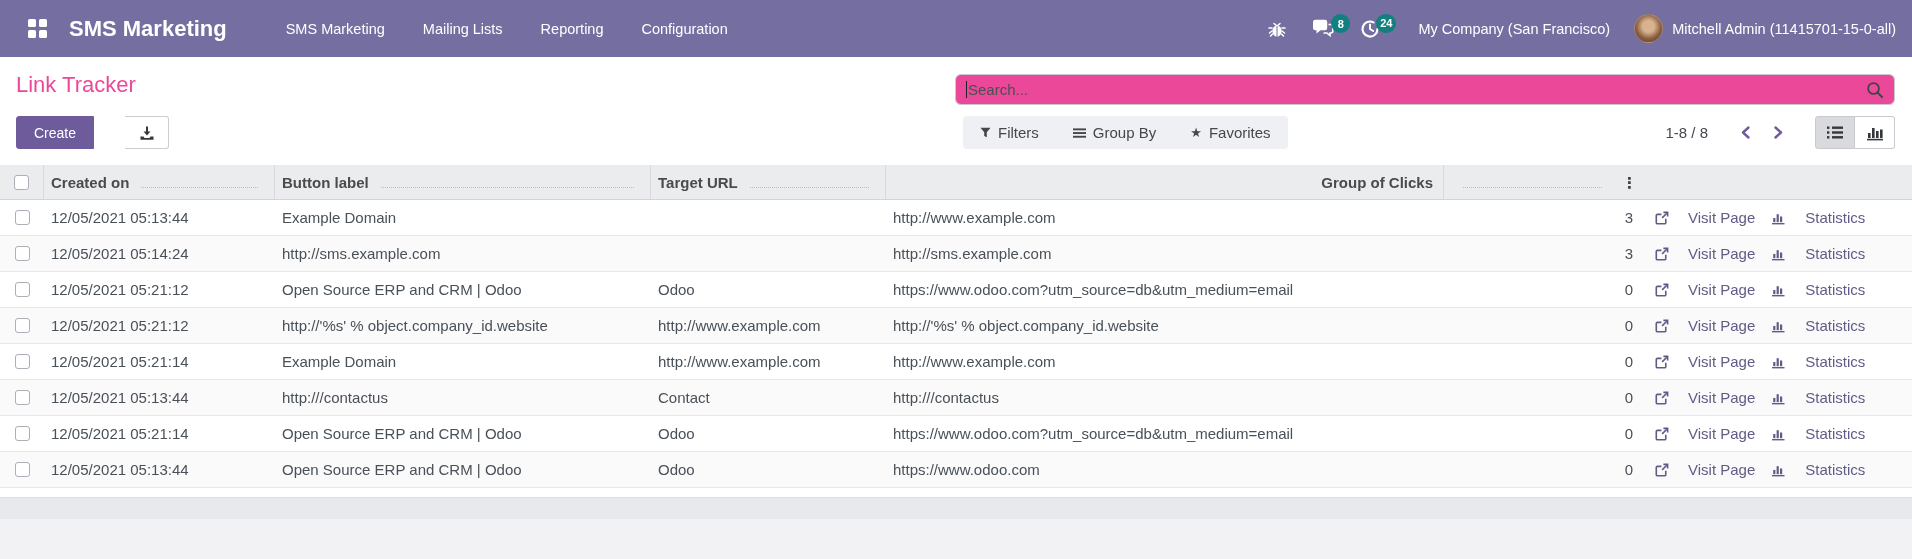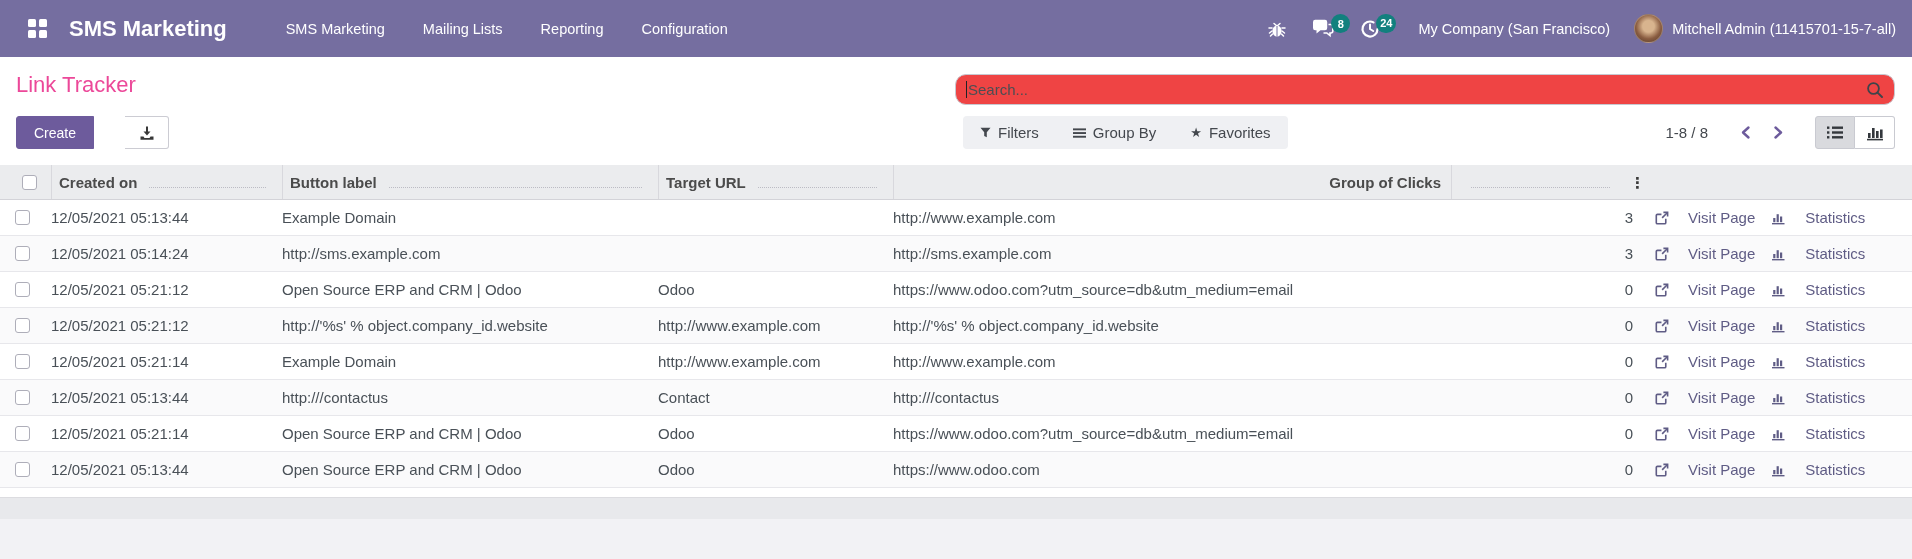--- a/index.html
+++ b/index.html
@@ -23,41 +23,41 @@
   .avatar { width:29px; height:29px; border-radius:50%; background:radial-gradient(circle at 50% 42%, #d8b48e 0 28%, #8a5d41 60%, #4e3526 100%); border:1px solid rgba(255,255,255,.25); }
   .user-name { font-size:14.5px; white-space:nowrap; }
 
   
   .control-panel { position:relative; height:108px; background:#fff; }
   .page-title { position:absolute; left:16px; top:15px; font-size:22px; font-weight:normal; color:#ec4899; }
   .cp-buttons { position:absolute; left:16px; top:59px; display:flex; height:33px;gap:31px; }
   .btn-create { background:var(--c-primary,#6d5b9c); color:#fff; border:1px solid var(--c-primary,#6d5b9c); border-radius:3px 0 0 3px; font-size:14px; padding:0 17px; cursor:pointer; font-family:inherit; }
   .btn-export { background:#fff; border:1px solid #ccccd3; border-left:none; border-radius:0 3px 3px 0; width:44px; cursor:pointer; display:flex; align-items:center; justify-content:center; }
 
-  .searchbox { position:absolute; left:955px; top:17px; width:940px; height:31px; border:1px solid #c7c8d0; border-radius:11px; background:#ef4444; display:flex; align-items:center; padding:0 10px; }
+  .searchbox { position:absolute; left:955px; top:17px; width:940px; height:31px; border:1px solid #c7c8d0; border-radius:6px; background:#ec4899; display:flex; align-items:center; padding:0 10px; }
   .caret { width:1px; height:17px; background:#1f2327; }
   .searchbox input { flex:1; border:none; outline:none; font-size:15px; font-family:inherit; color:#343a40; background:transparent; padding-left:1px; }
   .searchbox input::placeholder { color:#4a4e53; opacity:1; }
 
   .cp-row2 { position:absolute; left:955px; top:59px; width:940px; height:33px; display:flex; align-items:center; }
   .filter-group { display:flex; align-items:center; height:33px; background:#eff0f3; border-radius:4px; margin-left:8px; }
   .fg-item { display:flex; align-items:center; gap:7px; background:none; border:none; cursor:pointer; font-size:15px; color:#44484e; font-family:inherit; padding:0 17px; height:33px; }
   .fg-item .glyph { font-size:13px; color:#44484e; line-height:1; }
   .pager { margin-left:auto; display:flex; align-items:center; gap:4px; }
   .pager-text { font-size:15px; color:#44484e; margin-right:19px; }
   .pager-btn { background:none; border:none; cursor:pointer; padding:4px 9px; display:flex; align-items:center; }
   .switcher { display:flex; margin-left:22px; }
   .sw-btn { width:40px; height:33px; border:1px solid #c9cad1; background:#fff; display:flex; align-items:center; justify-content:center; cursor:pointer; }
   .sw-btn:first-child { border-radius:3px 0 0 3px; }
   .sw-btn:last-child { border-radius:0 3px 3px 0; border-left:none; }
   .sw-btn.active { background:#d9dade; }
 
   
   .t-grid { display:grid; grid-template-columns:44px 231px 376px 235px 558px 199px 1fr; }
-  .t-head { background:var(--c-header_bg,#ebecee); height:35px; border-bottom:1px solid #d3d3d8;padding-left:8px; }
+  .t-head { background:var(--c-header_bg,#ebecee); height:35px; border-bottom:1px solid #d3d3d8; }
   .t-head .hcell { display:flex; align-items:center; overflow:hidden; white-space:nowrap; font-size:15px; font-weight:bold; color:#4b4b4b; padding-left:7px; border-right:1px solid #d8d8dd; cursor:pointer; }
   .t-head .hcell:last-child { border-right:none; }
   .t-head .hcell .dotfill { flex:1; border-bottom:1px dotted #bcbcc4; margin:10px 16px 0 12px; align-self:center; min-width:10px; }
   .h-check { justify-content:center; padding-left:0 !important; }
   .h-clicks { justify-content:flex-end; padding-right:10px; }
   .h-actions { padding-right:6px; }
   .vdots { font-size:15px; font-weight:bold; color:#3a3a3a; line-height:1; margin-left:4px; cursor:pointer; }
 
   .t-row { height:36px; border-bottom:1px solid #e7e7eb; background:#fff; cursor:pointer; }
   .t-body .t-row:nth-child(even) { background:#fafafb; }
@@ -122,21 +122,21 @@
       <button class="nav-icon-btn">
         <svg width="22" height="22" viewBox="0 0 22 22">
           <path d="M18.5 11 a7.5 7.5 0 1 1 -4 -6.6" fill="none" stroke="#fff" stroke-width="2.2" stroke-linecap="round"></path>
           <path d="M11 6.5 V11 L14.2 13" fill="none" stroke="#fff" stroke-width="2" stroke-linecap="round"></path>
         </svg>
         <span class="badge">24</span>
       </button>
       <div class="company">My Company (San Francisco)</div>
       <div class="user">
         <span class="avatar"></span>
-        <span class="user-name">Mitchell Admin (11415701-15-7-all)</span>
+        <span class="user-name">Mitchell Admin (11415701-15-0-all)</span>
       </div>
     </div>
   </header>
 
   <div class="control-panel">
     <h1 class="page-title">Link Tracker</h1>
 
     <div class="cp-buttons">
       <button class="btn-create">Create</button>
       <button class="btn-export">

